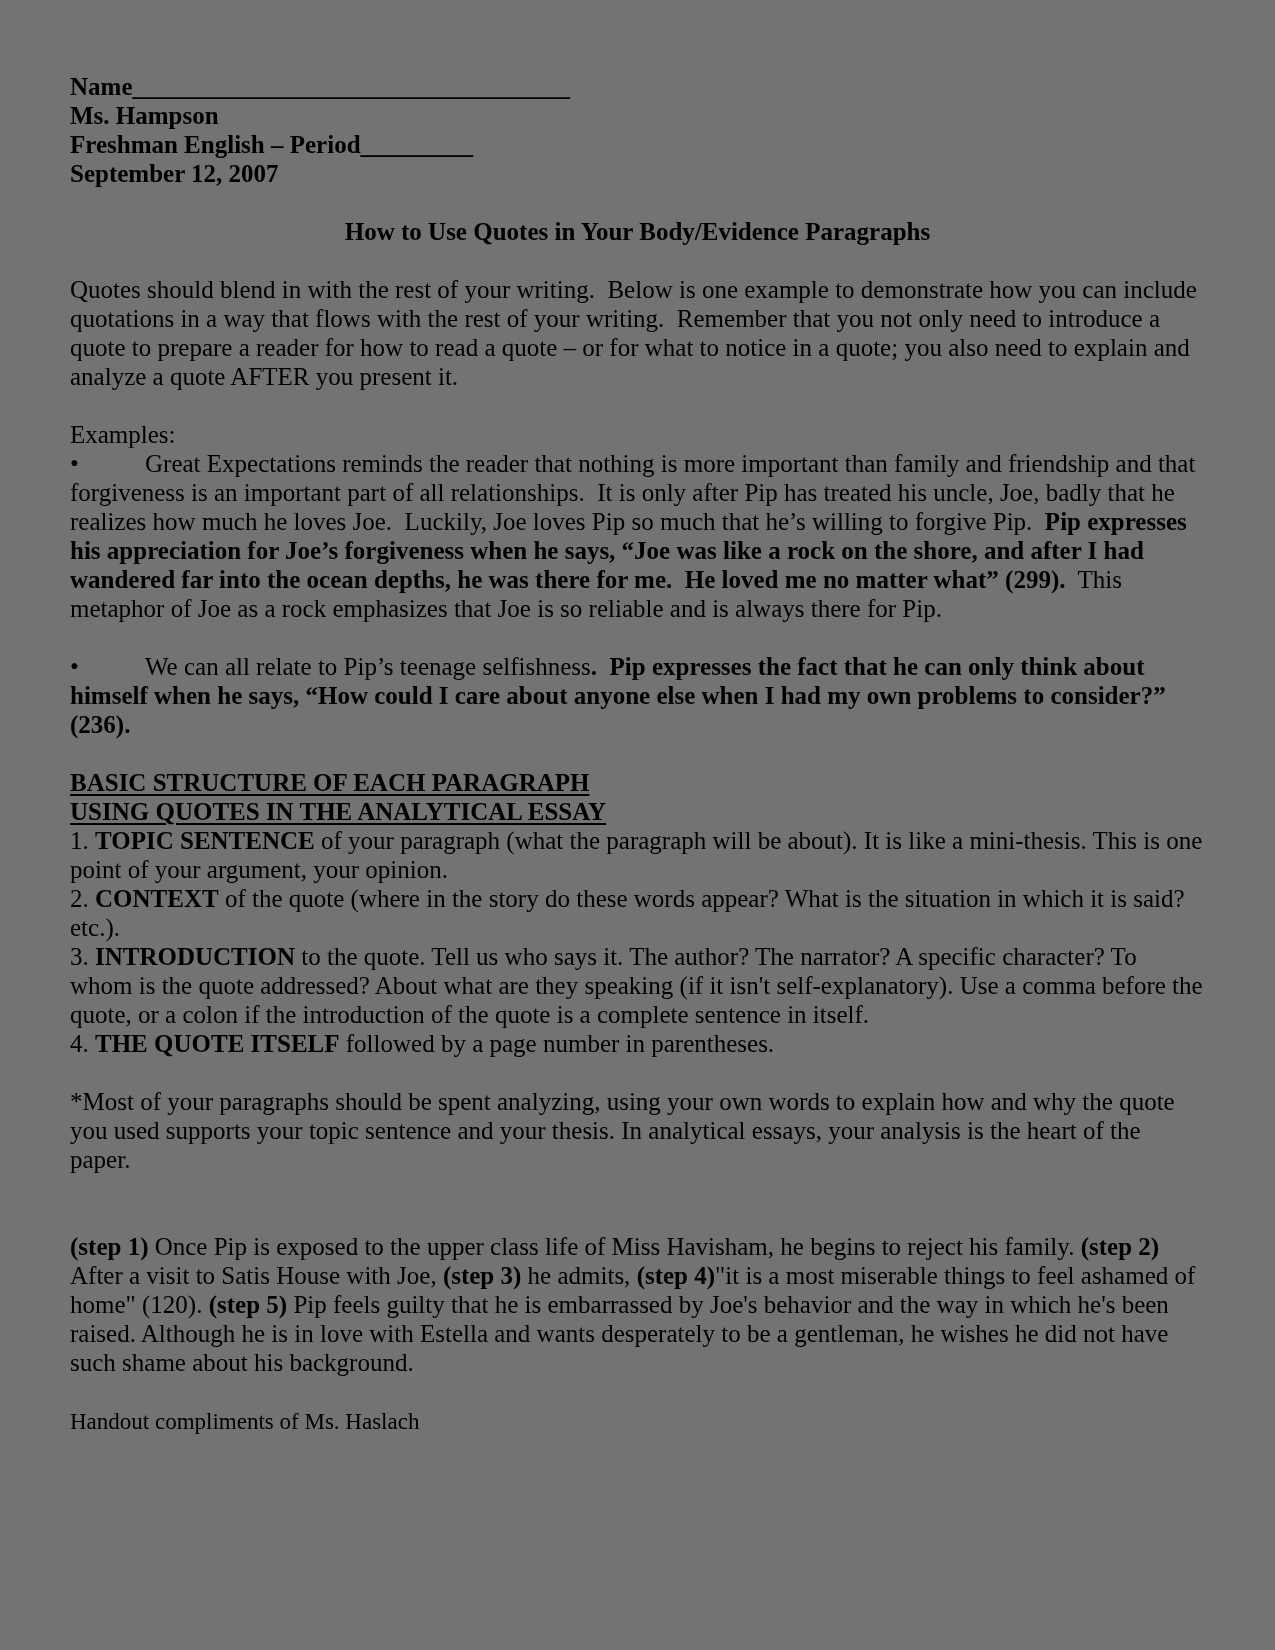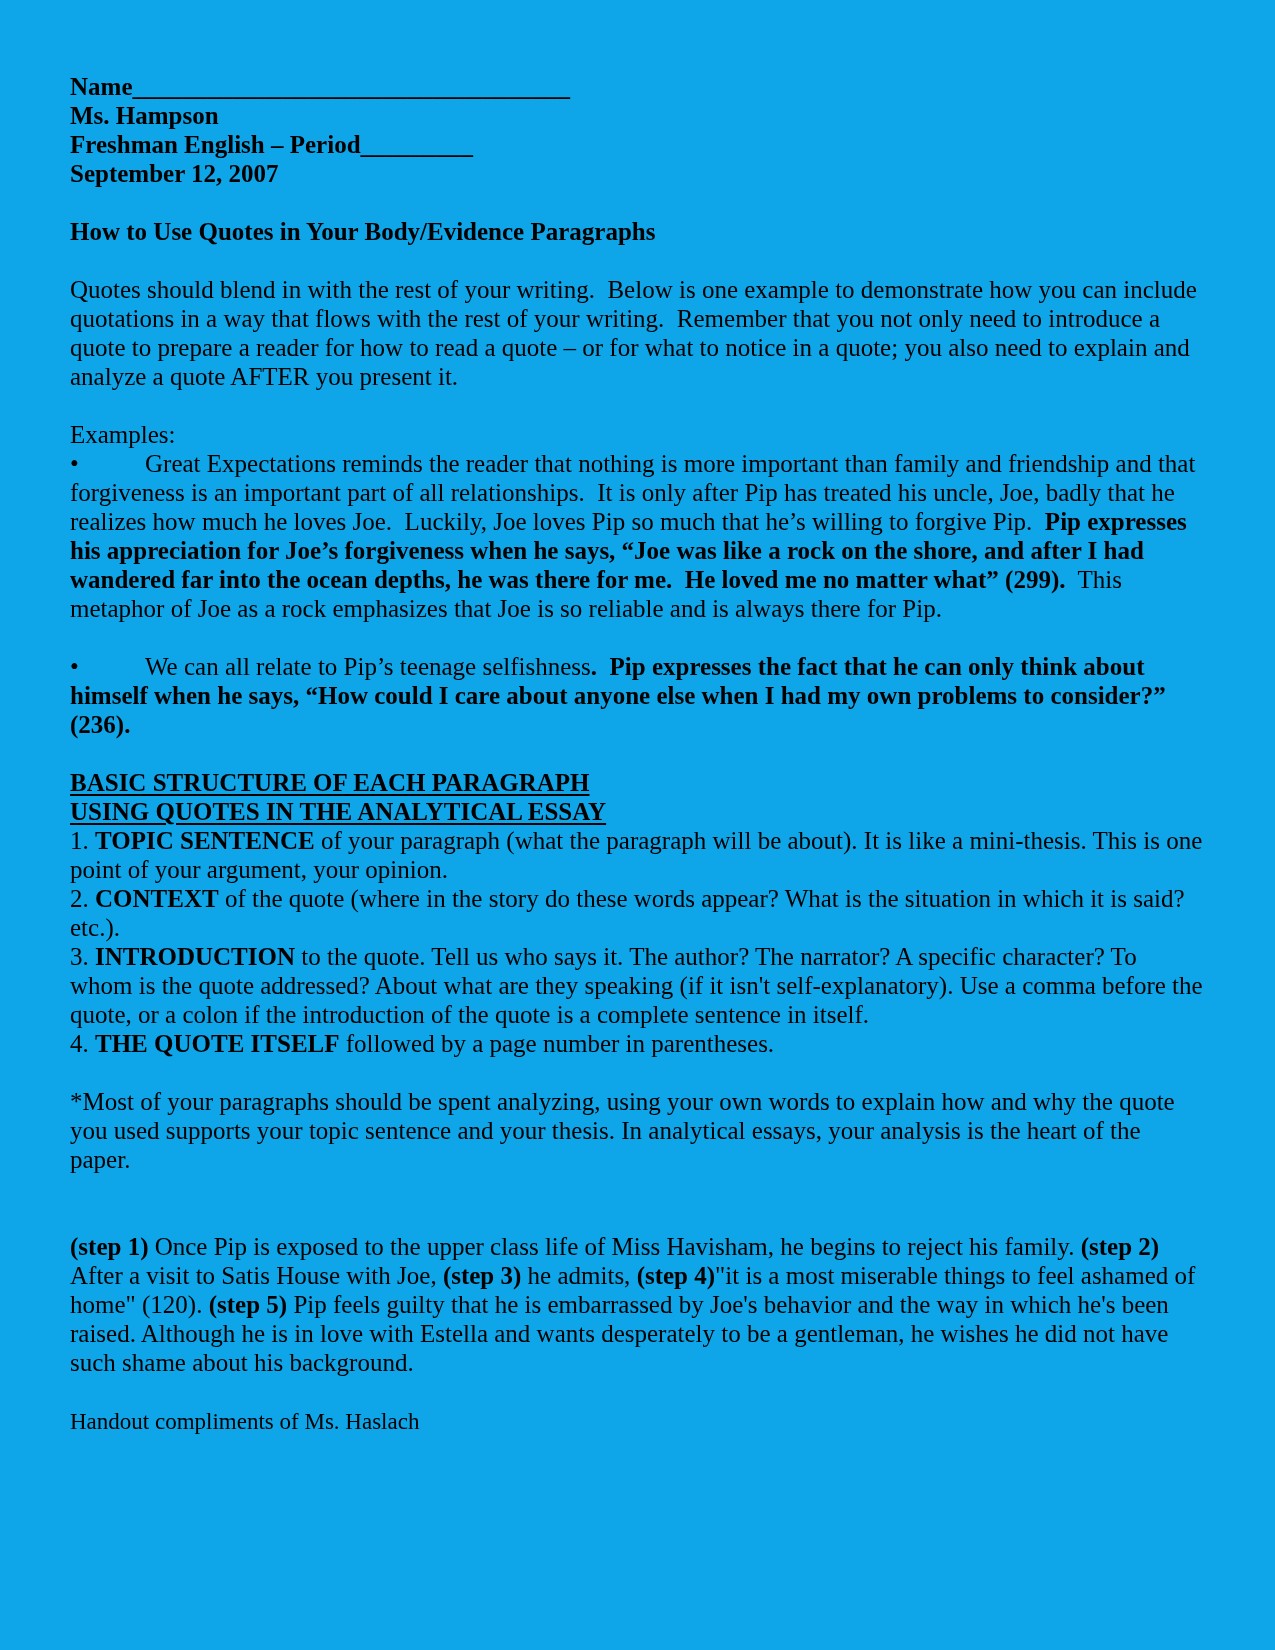--- a/index.html
+++ b/index.html
@@ -1,32 +1,32 @@
 <!DOCTYPE html>
 <html><head>
 <meta charset="utf-8">
 <style>
   html, body { margin: 0; padding: 0; background: #e8e8e8; }
   .page {
     width: 1275px;
     height: 1650px;
-    background: #0ea5e9;
+    background: #737373;
     color: #000000;
     font-family: "Liberation Serif", "DejaVu Serif", serif;
     font-size: 25px;
     line-height: 29px;
     box-sizing: border-box;
     padding: 72px 70px 0 70px;
     overflow: hidden;
   }
   p { margin: 0; white-space: pre-wrap; }
   .blank { height: 29px; }
   .hdr { font-weight: bold; }
   .title {
-    text-align: left;
+    text-align: center;
     font-weight: bold;
     margin: 0;
     font-size: 25px;
     white-space: pre-wrap;
   }
   .bullet-marker { display: inline-block; width: 75px; }
   .section-heading {
     font-weight: bold;
     text-decoration: underline;
     text-decoration-thickness: 2px;

